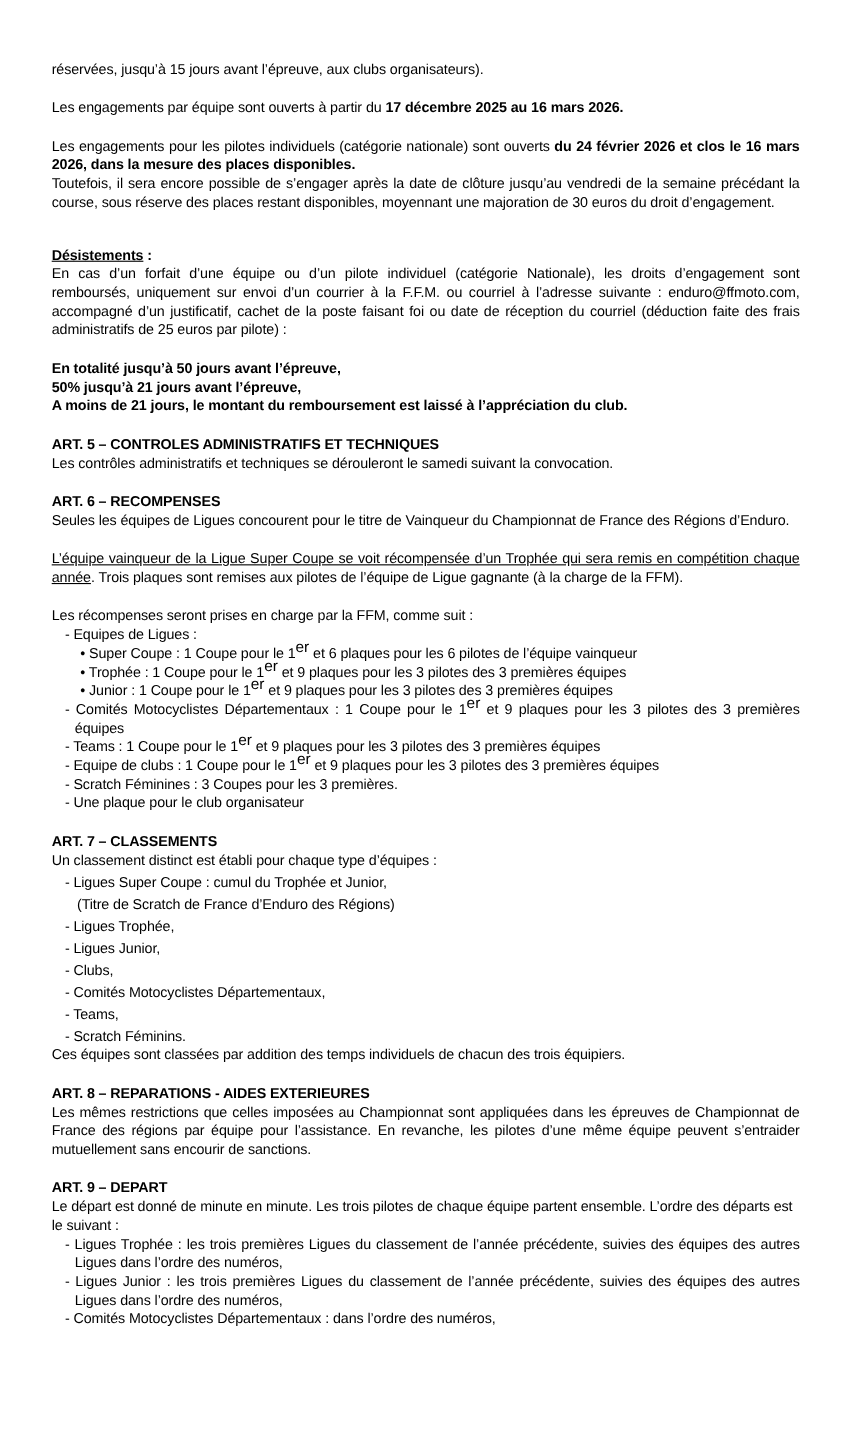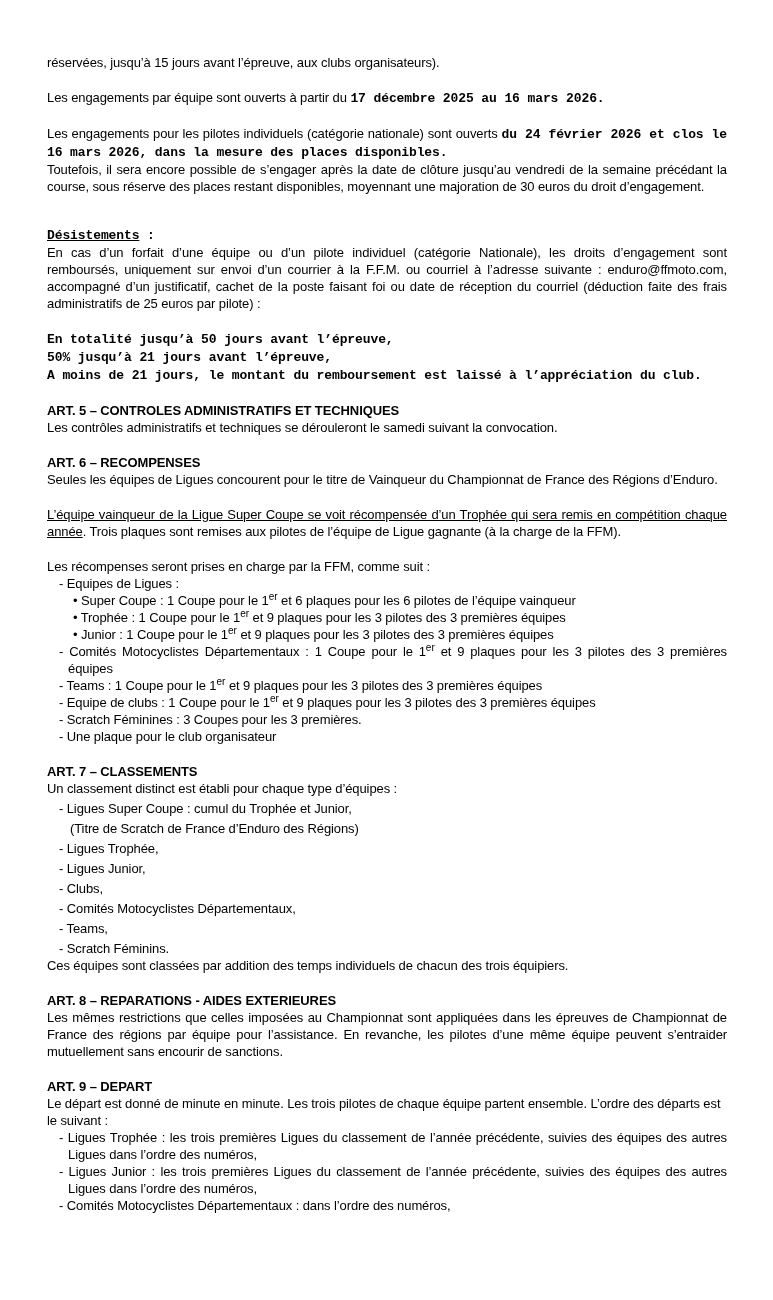--- a/index.html
+++ b/index.html
@@ -27,23 +27,23 @@
   }
   .blk { margin: 0; }
   .heading { font-weight: bold; }
   .justify { text-align: justify; }
   .gap1 { margin-top: 18px; }
   .gap2 { margin-top: 31px; }
   .spaced { margin-top: 3px; }
   .list1 { padding-left: 21px; text-indent: -9px; }
   .list2 { padding-left: 26px; }
   .cont { padding-left: 23px; }
-  .b { font-weight: bold; font-family: Liberation Mono, monospace; }
+  .b { font-weight: bold; }
   .u { text-decoration: underline; }
-  .sup { vertical-align: super; font-size: 10px; line-height: 0; letter-spacing: 0; }
+  .sup { vertical-align: super; font-size: 14px; line-height: 0; letter-spacing: 0; }
   .pagenum {
     position: absolute;
     left: 46px;
     top: 1256px;
     font-size: 13px;
     line-height: 18px;
   }
   .blue-mark {
     position: absolute;
     left: 88px;

